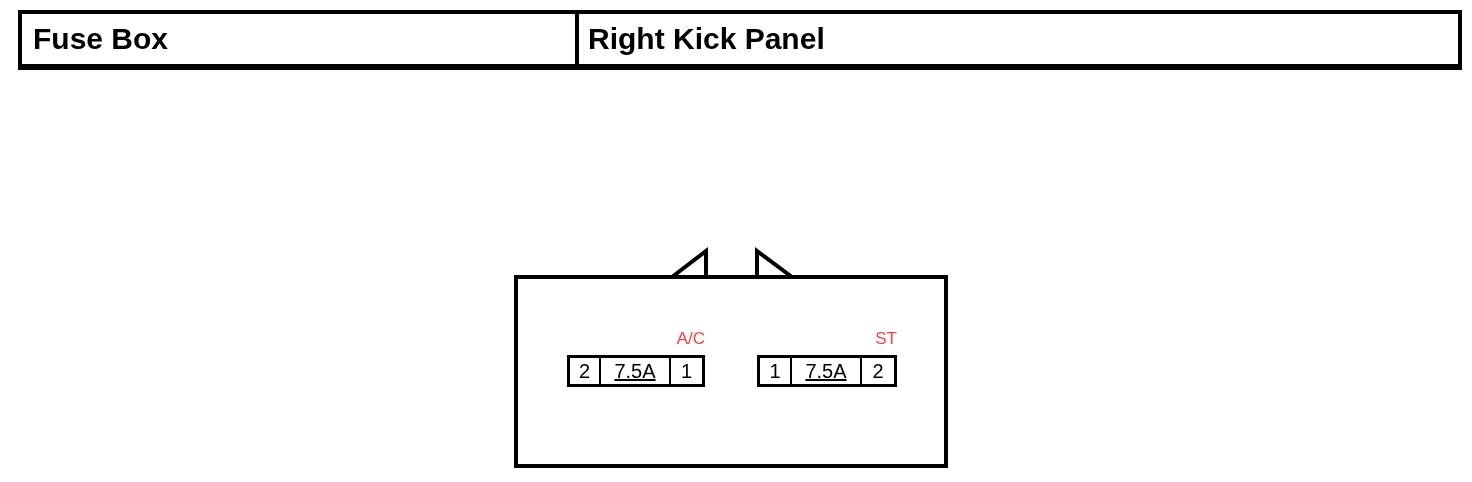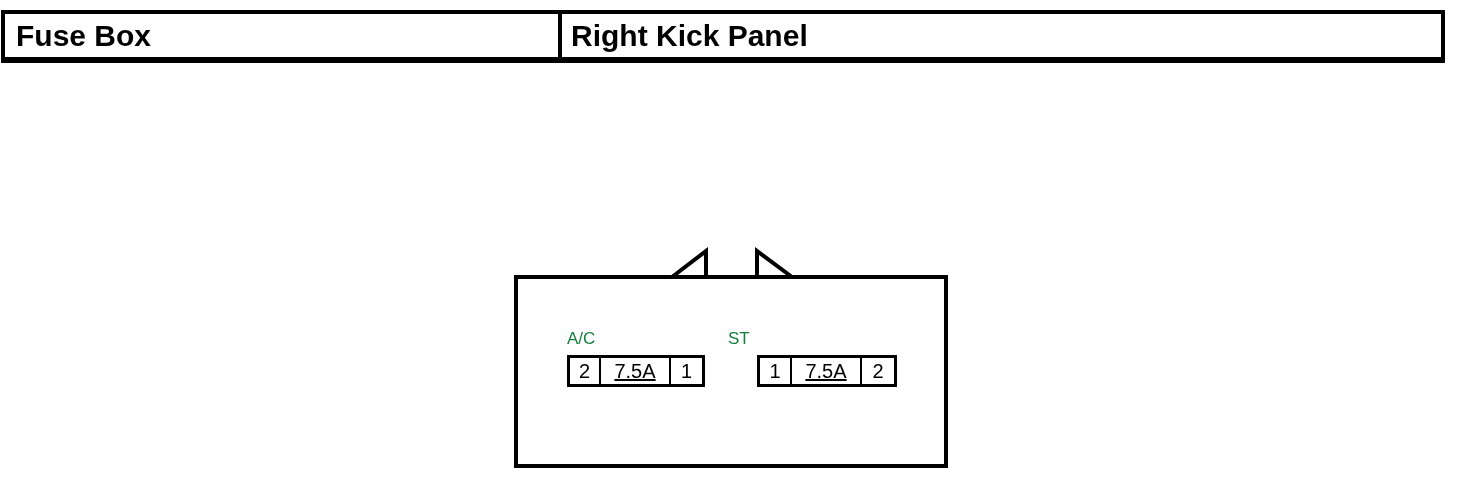--- a/index.html
+++ b/index.html
@@ -12,24 +12,24 @@
     position: relative;
     width: 1472px;
     height: 482px;
     background: #ffffff;
     overflow: hidden;
   }
 
   
   .header-table {
     position: absolute;
-    left: 1px;
+    left: 18px;
     top: 10px;
     width: 1444px;
-    height: 53px;
+    height: 60px;
     box-sizing: border-box;
     border: 4px solid #000000;
     border-bottom-width: 6px;
     display: flex;
     background: #ffffff;
   }
   .header-cell {
     display: flex;
     align-items: center;
     box-sizing: border-box;
@@ -66,26 +66,26 @@
     left: 660px;
     top: 246px;
     width: 150px;
     height: 34px;
   }
   .fuse-label {
     position: absolute;
     top: 329px;
     height: 20px;
     font-size: 17px;
-    color: #15803d;
-    text-align: left;
+    color: #ef4444;
+    text-align: right;
     line-height: 20px;
   }
   .fuse-label.ac { left: 567px; width: 138px; }
-  .fuse-label.st { left: 728px; width: 140px; }
+  .fuse-label.st { left: 757px; width: 140px; }
 
   .fuse {
     position: absolute;
     top: 355px;
     height: 32px;
     box-sizing: border-box;
     border: 3px solid #000000;
     display: flex;
     background: #ffffff;
   }

